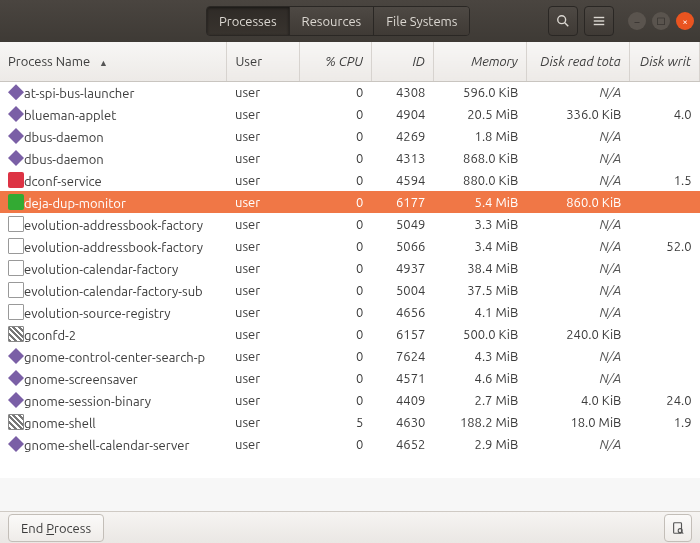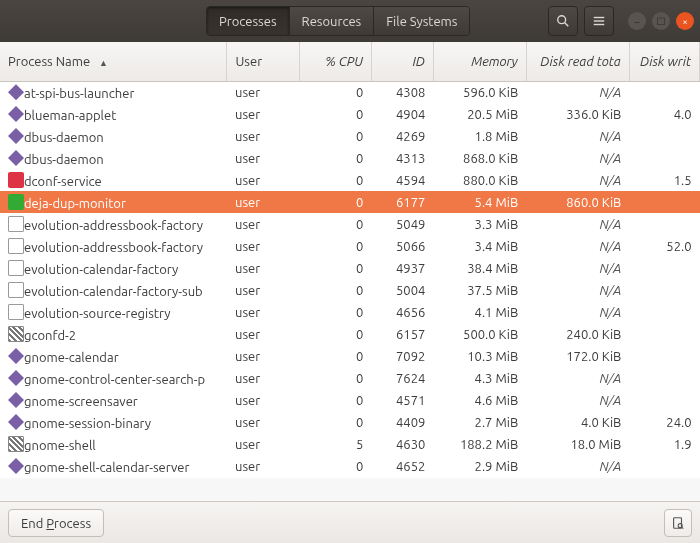--- a/index.html
+++ b/index.html
@@ -104,21 +104,21 @@
     border-radius: 2px;
   }
   .ico-app { background:#7a5fa6; clip-path: polygon(50% 0,100% 50%,50% 100%,0 50%);}
   .ico-mail { background:#fff; border:1px solid #999; position:relative; border-radius:1px;}
   .ico-dconf { background:#d34; clip-path: polygon(0 0,100% 0,100% 100%,0 100%);}
   .ico-deja { background:#3a3; border-radius:2px;}
   .ico-patt { background: repeating-linear-gradient(45deg,#777,#777 2px,#fff 2px,#fff 4px); border:1px solid #888; border-radius:1px;}
   .sort-arrow { font-size: 9px; margin-left: 6px; color:#555;}
   .toolbar-bottom {
     position: absolute; left:0; right:0; bottom:0;
-    height: 42px;
+    height: 32px;
     background: linear-gradient(to bottom,#f6f4f2,#eae7e4);
     border-top: 1px solid #cfcac4;
     display: flex; align-items: center;
     padding: 0 8px;
     gap: 26px;
   }
   .btn {
     height: 28px;
     padding: 0 12px;
     border: 1px solid #c3beb8;
@@ -352,34 +352,20 @@
           <td class="right">0</td>
           <td class="right">6157</td>
           <td class="right">500.0 KiB</td>
           <td class="right">240.0 KiB</td>
           <td class="right"></td>
         </tr>
         <tr>
           <td>
             <div class="proc-name-cell">
               <span class="proc-icon ico-app"></span>
-              <span>gnome-calendar</span>
-            </div>
-          </td>
-          <td>user</td>
-          <td class="right">0</td>
-          <td class="right">7092</td>
-          <td class="right">10.3 MiB</td>
-          <td class="right">172.0 KiB</td>
-          <td class="right"></td>
-        </tr>
-        <tr>
-          <td>
-            <div class="proc-name-cell">
-              <span class="proc-icon ico-app"></span>
               <span>gnome-control-center-search-p</span>
             </div>
           </td>
           <td>user</td>
           <td class="right">0</td>
           <td class="right">7624</td>
           <td class="right">4.3 MiB</td>
           <td class="right na">N/A</td>
           <td class="right"></td>
         </tr>

